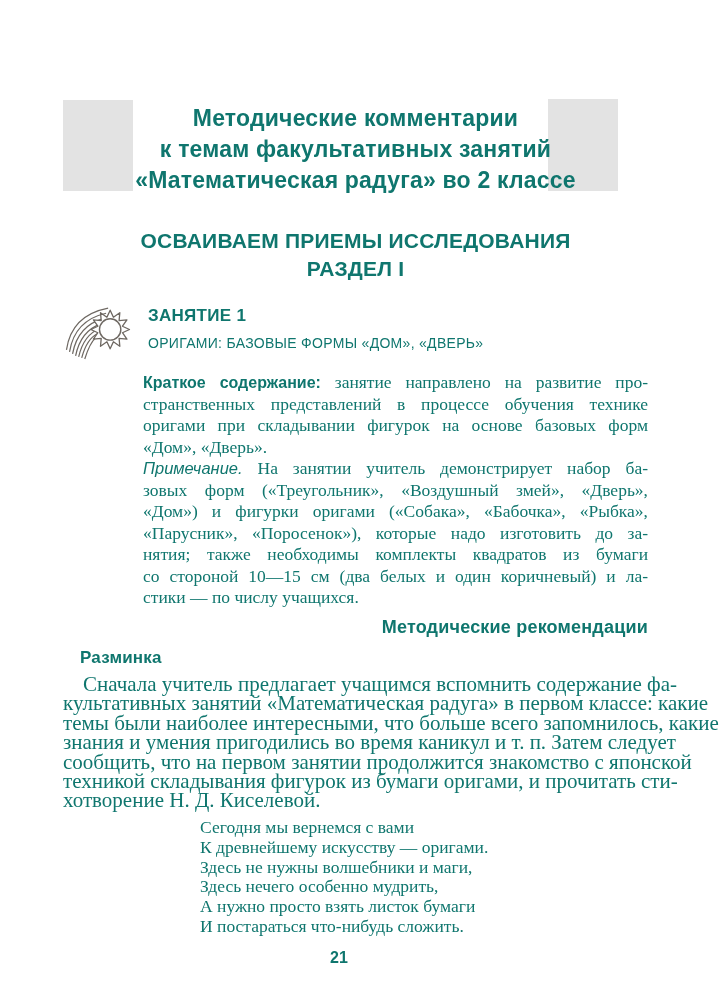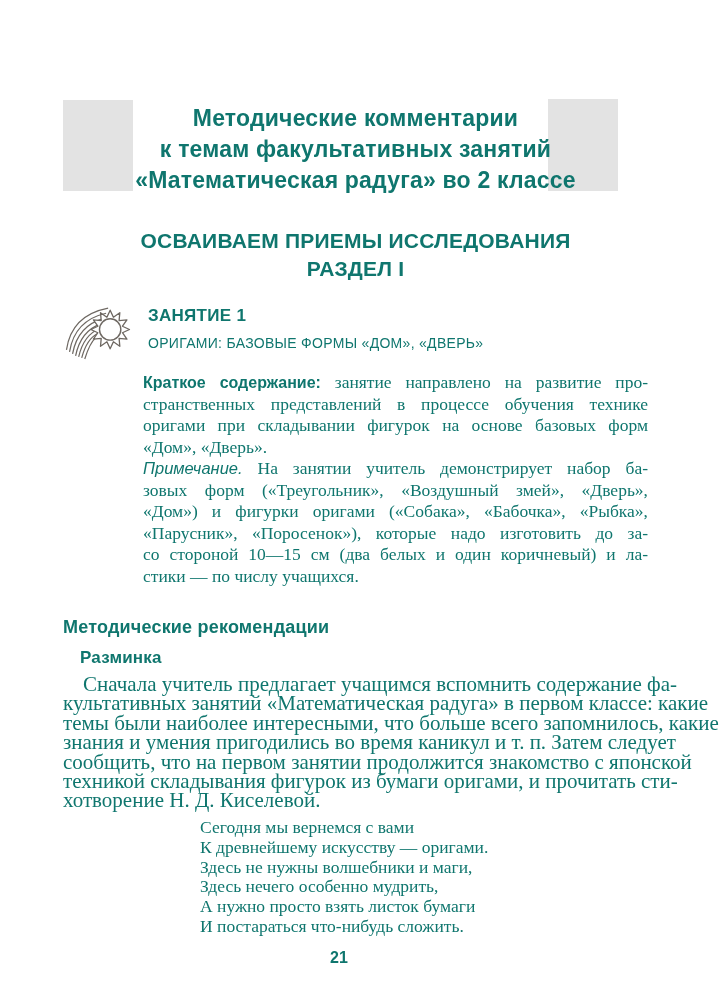--- a/index.html
+++ b/index.html
@@ -54,21 +54,21 @@
     font-family:"Liberation Sans", sans-serif;
     font-weight:bold;font-size:16px;
   }
   .note-label{
     font-family:"Liberation Sans", sans-serif;
     font-style:italic;font-size:16.5px;
   }
 
   .rec-heading{
     position:absolute;left:63px;top:617px;width:585px;
-    text-align:left;
+    text-align:right;
     font-family:"Liberation Sans", sans-serif;
     font-weight:bold;font-size:18px;letter-spacing:.2px;
   }
   .warmup-heading{
     position:absolute;left:80px;top:648px;width:400px;
     font-family:"Liberation Sans", sans-serif;
     font-weight:bold;font-size:17px;letter-spacing:.2px;
   }
   .body-paragraph{
     position:absolute;left:63px;top:675px;width:585px;
@@ -123,20 +123,21 @@
 
   <div class="summary-block">
     <div class="jline"><span class="summary-label">Краткое содержание:</span><span> занятие направлено на развитие про-</span></div>
     <div class="jline">странственных представлений в процессе обучения технике</div>
     <div class="jline">оригами при складывании фигурок на основе базовых форм</div>
     <div class="jline last">«Дом», «Дверь».</div>
     <div class="jline"><span class="note-label">Примечание.</span><span> На занятии учитель демонстрирует набор ба-</span></div>
     <div class="jline">зовых форм («Треугольник», «Воздушный змей», «Дверь»,</div>
     <div class="jline">«Дом») и фигурки оригами («Собака», «Бабочка», «Рыбка»,</div>
     <div class="jline">«Парусник», «Поросенок»), которые надо изготовить до за-</div>
+    <div class="jline">нятия; также необходимы комплекты квадратов из бумаги</div>
     <div class="jline">со стороной 10—15 см (два белых и один коричневый) и ла-</div>
     <div class="jline last">стики — по числу учащихся.</div>
   </div>
 
   <div class="rec-heading">Методические рекомендации</div>
   <div class="warmup-heading">Разминка</div>
 
   <div class="body-paragraph">
     <div class="jline indent">Сначала учитель предлагает учащимся вспомнить содержание фа-</div>
     <div class="jline">культативных занятий «Математическая радуга» в первом классе: какие</div>

